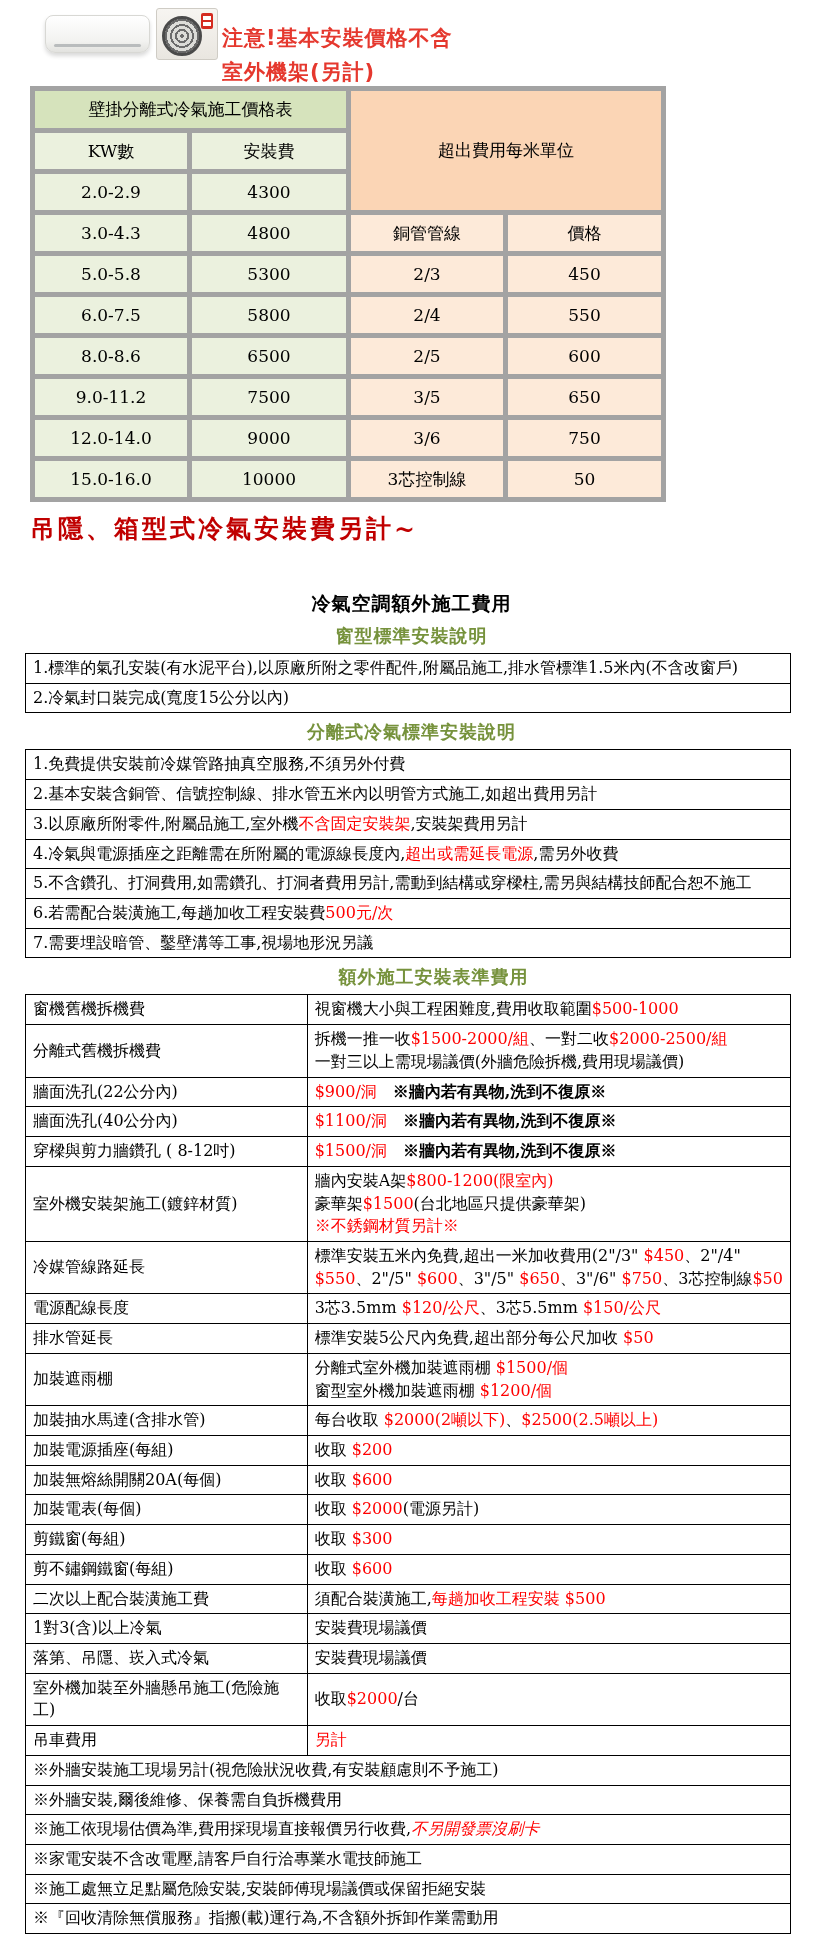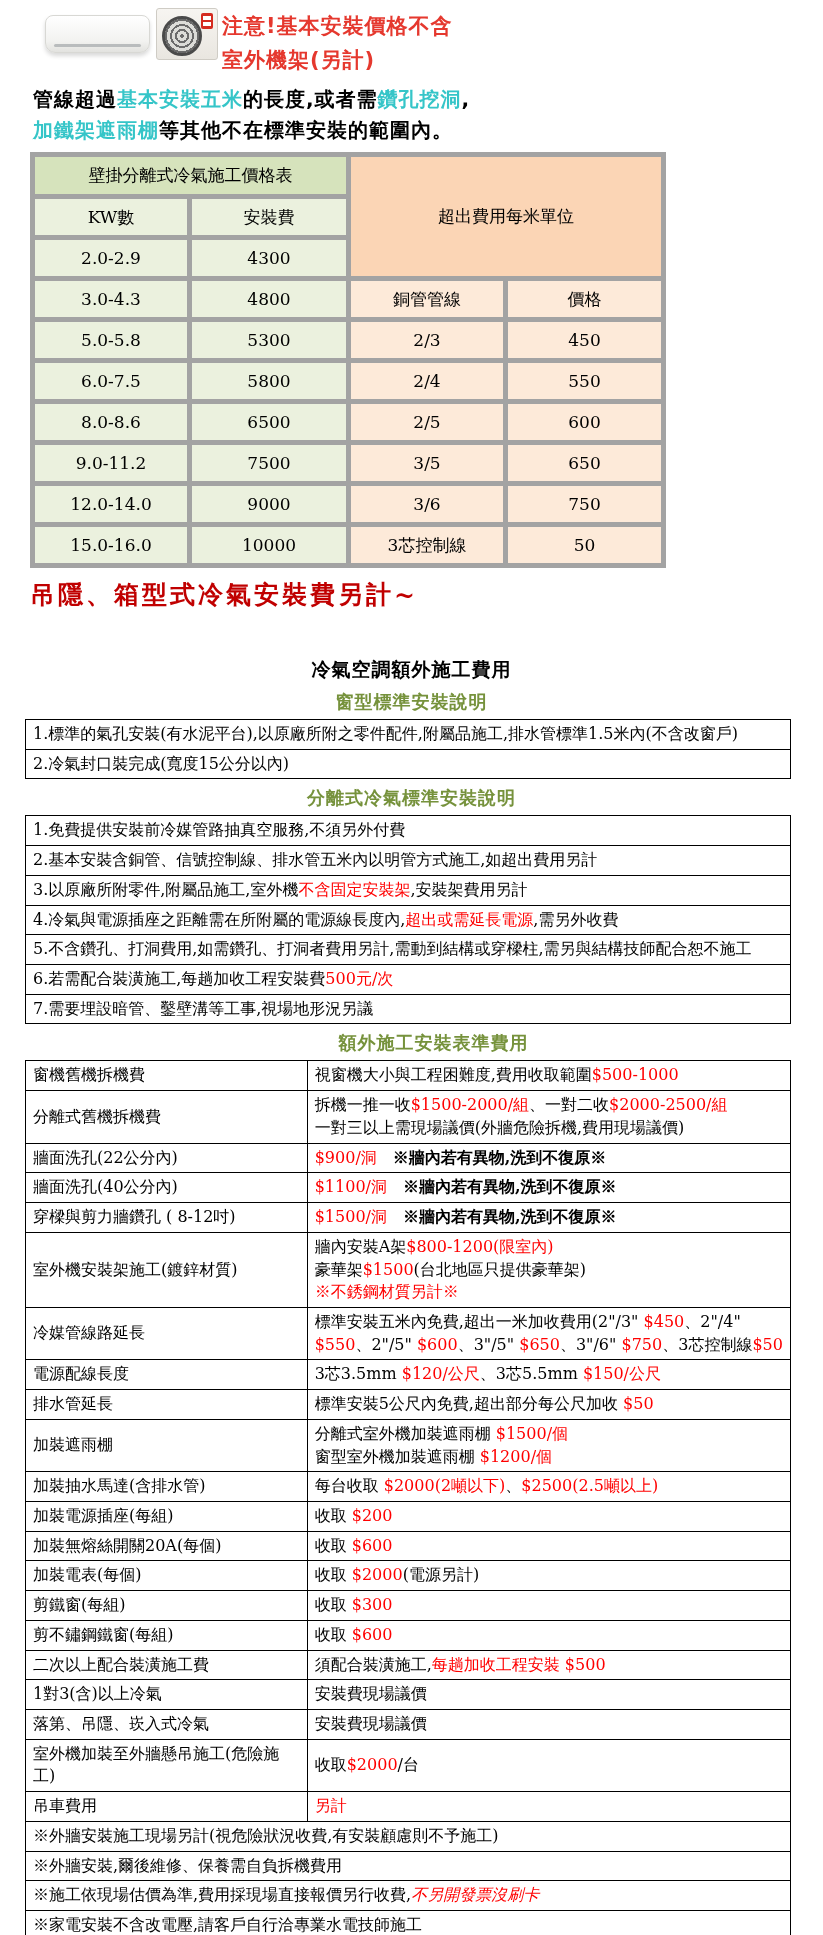--- a/index.html
+++ b/index.html
@@ -12,21 +12,21 @@
     background:linear-gradient(#ffffff,#f2f2f0 70%,#e2e2df);border:1px solid #d8d8d4;
     border-radius:8px 8px 10px 10px;box-shadow:0 3px 4px rgba(0,0,0,.15);}
   .indoor .vent{position:absolute;left:8px;right:8px;bottom:5px;height:3px;background:#b9bcbd;border-radius:2px;}
   .outdoor{position:absolute;left:156px;top:8px;width:60px;height:50px;
     background:linear-gradient(#f7f5f1,#e9e6e0);border:1px solid #cfccc5;border-radius:3px;}
   .outdoor .fan{position:absolute;left:5px;top:7px;width:34px;height:34px;border:3px solid #4a4a4a;
     border-radius:50%;background:repeating-radial-gradient(circle,#6b6b6b 0 2px,#dcdcd8 2px 5px);}
   .outdoor .badge{position:absolute;right:4px;top:4px;width:12px;height:16px;background:#d42b20;border-radius:2px;}
   .outdoor .badge:before{content:"";position:absolute;left:2px;top:3px;right:2px;height:4px;background:#fff;}
   .outdoor .badge:after{content:"";position:absolute;left:2px;bottom:3px;right:2px;height:4px;background:#fff;}
-  .notice{position:absolute;left:222px;top:10px;font-family:"DejaVu Sans",sans-serif;
+  .notice{position:absolute;left:222px;top:22px;font-family:"DejaVu Sans",sans-serif;
     font-weight:bold;font-size:21px;line-height:1.6;letter-spacing:1px;}
 
   
   .intro{margin:4px 0 0 33px;font-family:"DejaVu Sans",sans-serif;font-weight:bold;
     font-size:20px;line-height:1.55;letter-spacing:1px;}
 
   
   table{border-collapse:collapse;}
   .price{margin:6px 0 0 30px;font-size:17px;}
   .price td{border:5px solid #a3a3a3;text-align:center;height:36px;padding:0 16px;}
@@ -59,28 +59,20 @@
     <div class="outdoor">
       <div class="fan"></div>
       <div class="badge"></div>
     </div>
     <div class="notice" id="notice" style="color: rgb(229, 56, 46);">
       <div>注意!基本安裝價格不含</div>
       <div>室外機架(另計)</div>
     </div>
   </div>
 
-  <div class="intro">
-    <div>
-        <div><span>管線超過</span><span style="color: rgb(53, 197, 200);">基本安裝五米</span><span>的長度,或者需</span><span style="color: rgb(53, 197, 200);">鑽孔挖洞</span><span>,</span></div>
-      </div>
-    <div>
-        <div><span style="color: rgb(53, 197, 200);">加鐵架遮雨棚</span><span>等其他不在標準安裝的範圍內。</span></div>
-      </div>
-  </div>
 
   <table class="price">
     <tbody id="price-body">
       <tr>
         <td colspan="2" class="title-cell">壁掛分離式冷氣施工價格表</td>
         <td colspan="2" rowspan="3" class="excess-cell">超出費用每米單位</td>
       </tr>
       <tr>
         <td class="left-cell c-kw">KW數</td>
         <td class="left-cell c-fee">安裝費</td>

